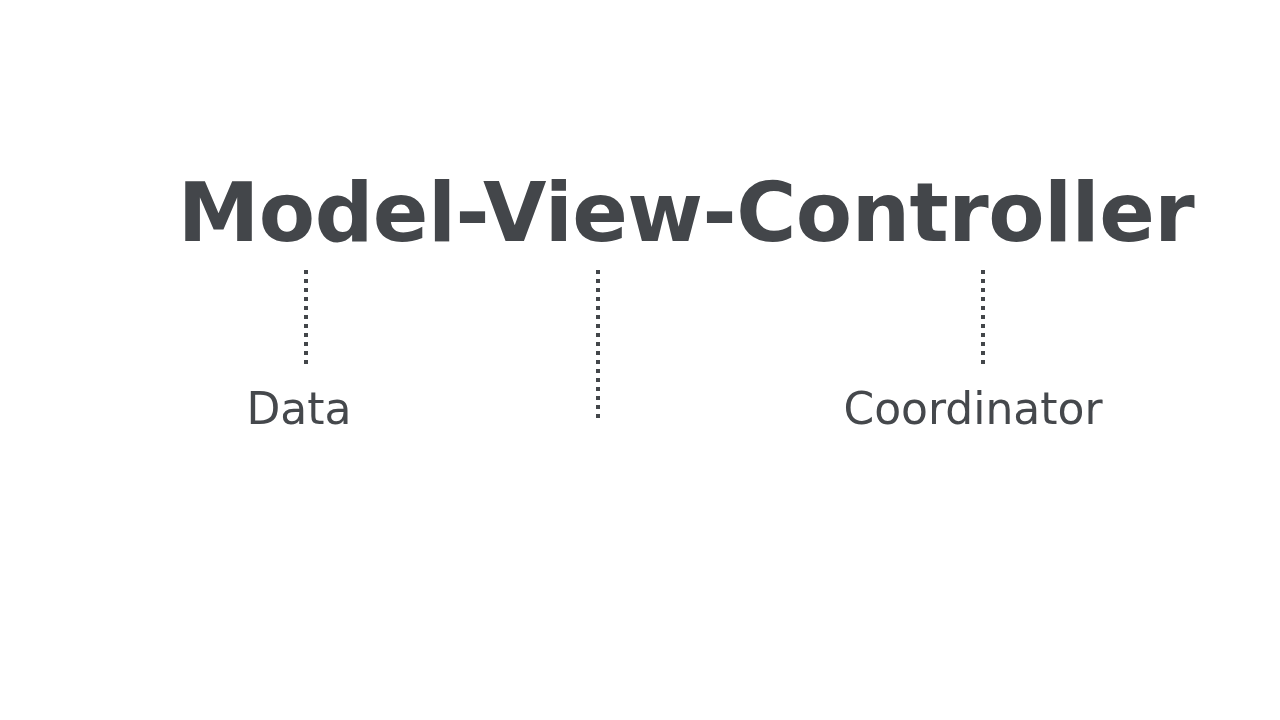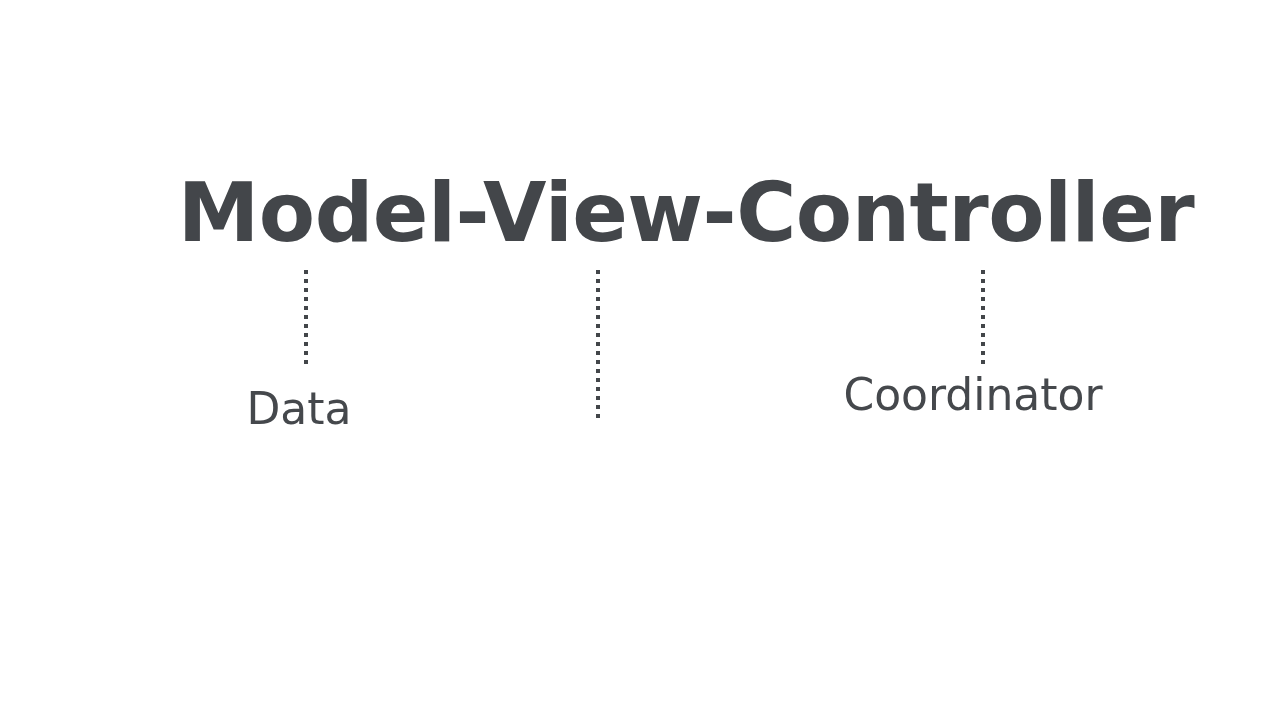--- a/index.html
+++ b/index.html
@@ -63,21 +63,21 @@
     font-weight: normal;
     font-size: 44px;
     line-height: 52px;
     color: #45484c;
     white-space: nowrap;
     text-align: left;
     transform: translateX(-50%);
   }
   .leaf-label.l1 { left: 253px; top: 383px; }
   .leaf-label.l2 { left: 546px; top: 435px; }
-  .leaf-label.l3 { left: 927px; top: 369px; }
+  .leaf-label.l3 { left: 927px; top: 383px; }
 </style>
 </head>
 <body>
 
 <div id="slide">
 
   <div class="diagram-title">Model-View-Controller</div>
 
   <div class="connector c1"></div>
   <div class="connector c2"></div>

